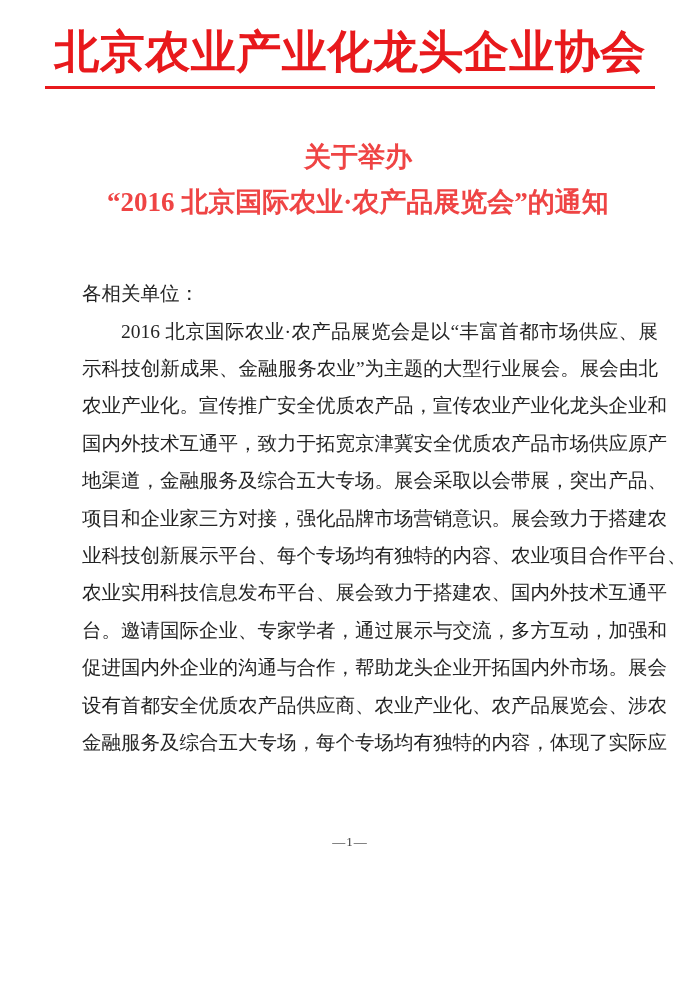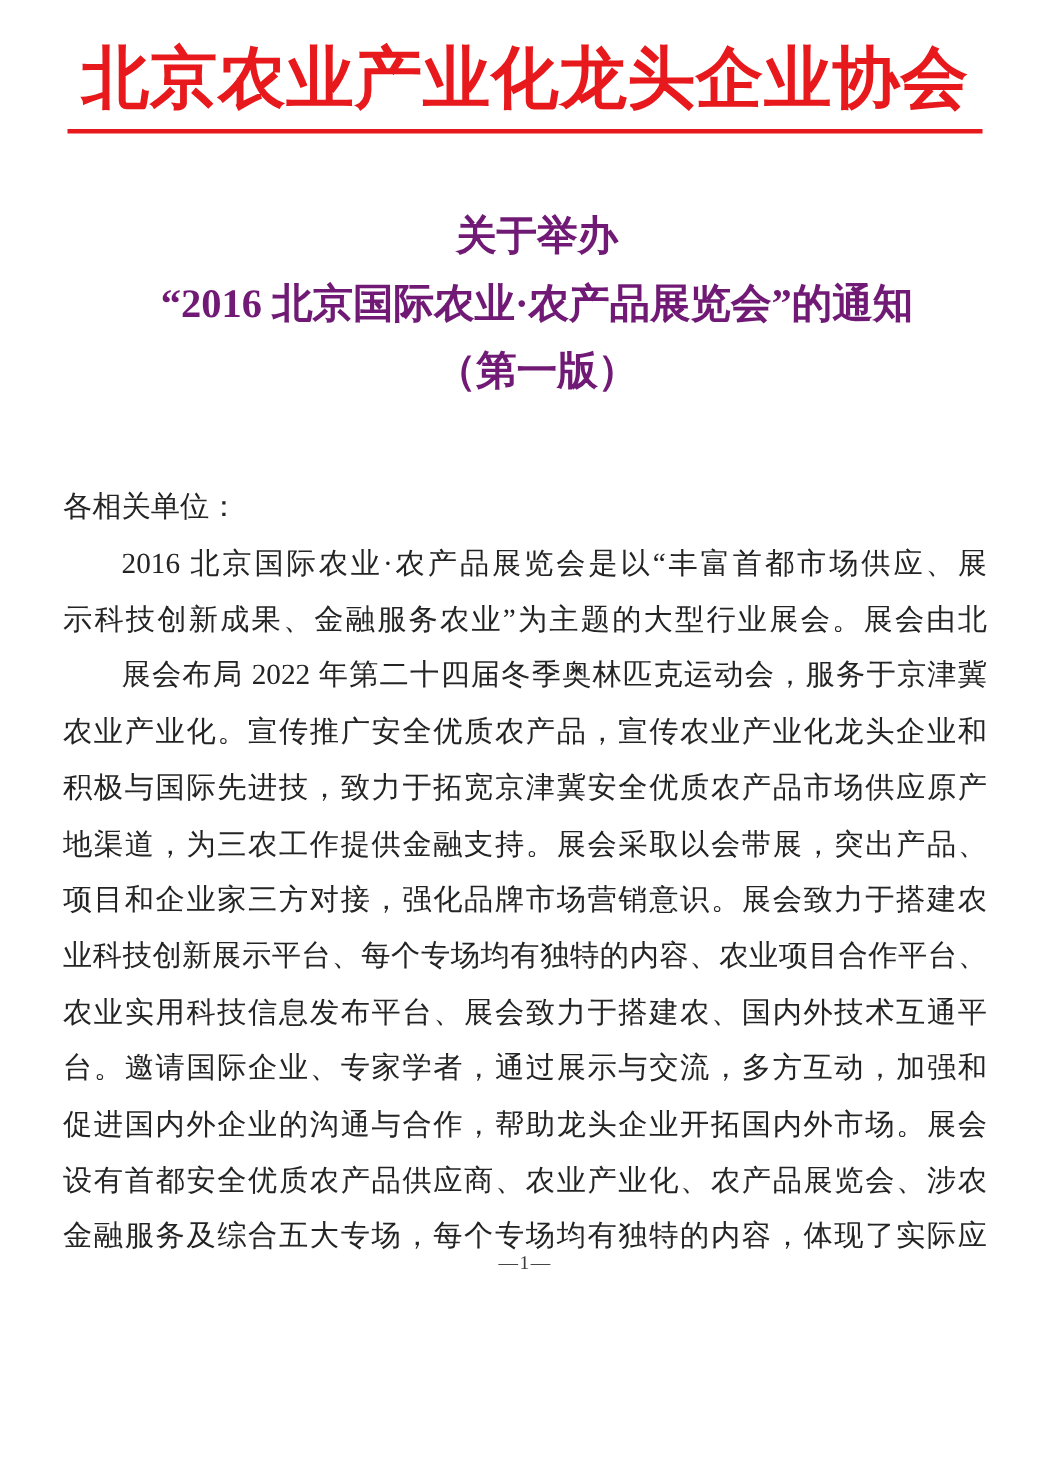--- a/index.html
+++ b/index.html
@@ -34,27 +34,27 @@
   .letterhead-rule {
     height: 3px;
     background: #e8191c;
     margin: 6px 45px 0 45px;
   }
   
   .notice-title {
     margin: 46px 42px 0 58px;
     text-align: center;
     font-weight: bold;
-    color: #701a75;
+    color: #ef4444;
     font-size: 27px;
     line-height: 45px;
   }
   
   .content {
-    margin: 50px 42px 0 42px;
+    margin: 50px 42px 0 82px;
   }
   .line {
     font-size: 19.5px;
     height: 37.4px;
     line-height: 37.4px;
     color: #242424;
     text-align: justify;
     text-align-last: justify;
     white-space: nowrap;
   }
@@ -82,31 +82,29 @@
 
 <div class="page">
 
   <div class="letterhead-title">北京农业产业化龙头企业协会</div>
 
   <div class="letterhead-rule"></div>
 
   <div class="notice-title">
     <div>关于举办</div>
     <div>“2016 北京国际农业·农产品展览会”的通知</div>
-    <div>（第一版）</div>
   </div>
 
   <div class="content">
     <div class="line short">各相关单位：</div>
     <div class="line indent">2016 北京国际农业·农产品展览会是以“丰富首都市场供应、展</div>
     <div class="line">示科技创新成果、金融服务农业”为主题的大型行业展会。展会由北</div>
-    <div class="line indent">展会布局 2022 年第二十四届冬季奥林匹克运动会，服务于京津冀</div>
     <div class="line">农业产业化。宣传推广安全优质农产品，宣传农业产业化龙头企业和</div>
-    <div class="line">积极与国际先进技，致力于拓宽京津冀安全优质农产品市场供应原产</div>
-    <div class="line">地渠道，为三农工作提供金融支持。展会采取以会带展，突出产品、</div>
+    <div class="line">国内外技术互通平，致力于拓宽京津冀安全优质农产品市场供应原产</div>
+    <div class="line">地渠道，金融服务及综合五大专场。展会采取以会带展，突出产品、</div>
     <div class="line">项目和企业家三方对接，强化品牌市场营销意识。展会致力于搭建农</div>
     <div class="line">业科技创新展示平台、每个专场均有独特的内容、农业项目合作平台、</div>
     <div class="line">农业实用科技信息发布平台、展会致力于搭建农、国内外技术互通平</div>
     <div class="line">台。邀请国际企业、专家学者，通过展示与交流，多方互动，加强和</div>
     <div class="line">促进国内外企业的沟通与合作，帮助龙头企业开拓国内外市场。展会</div>
     <div class="line">设有首都安全优质农产品供应商、农业产业化、农产品展览会、涉农</div>
     <div class="line">金融服务及综合五大专场，每个专场均有独特的内容，体现了实际应</div>
   </div>
 
   <div class="footer">—1—</div>

